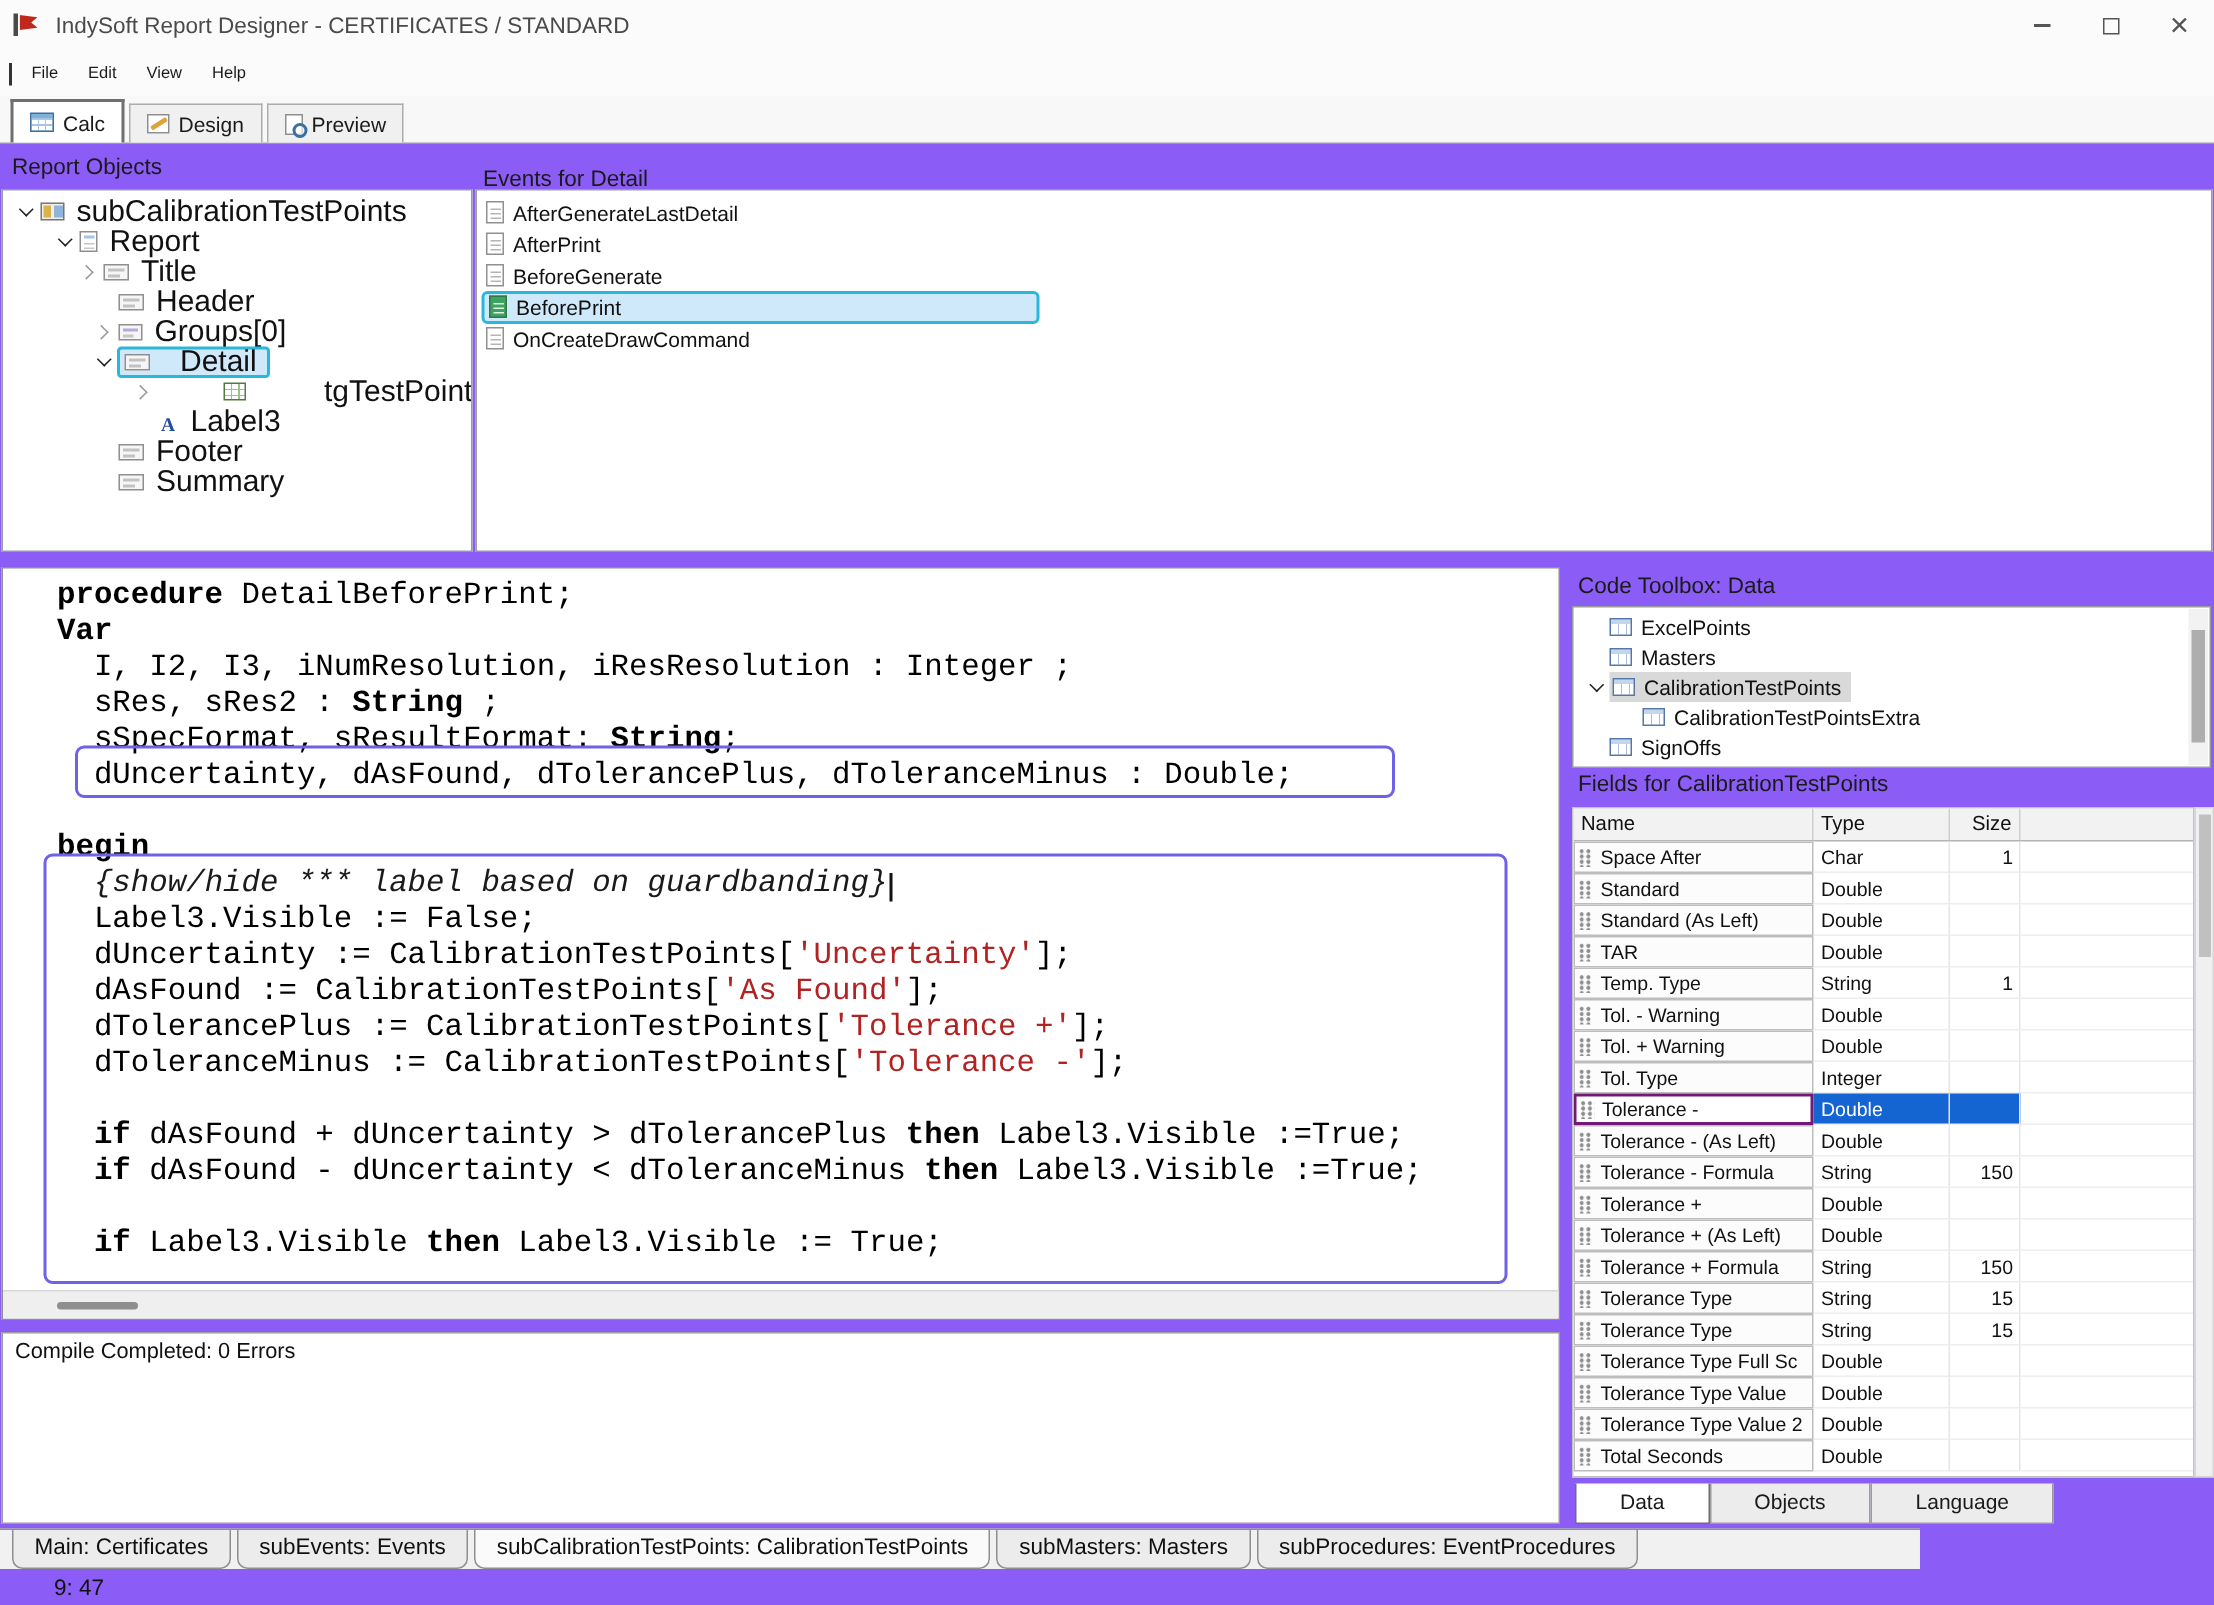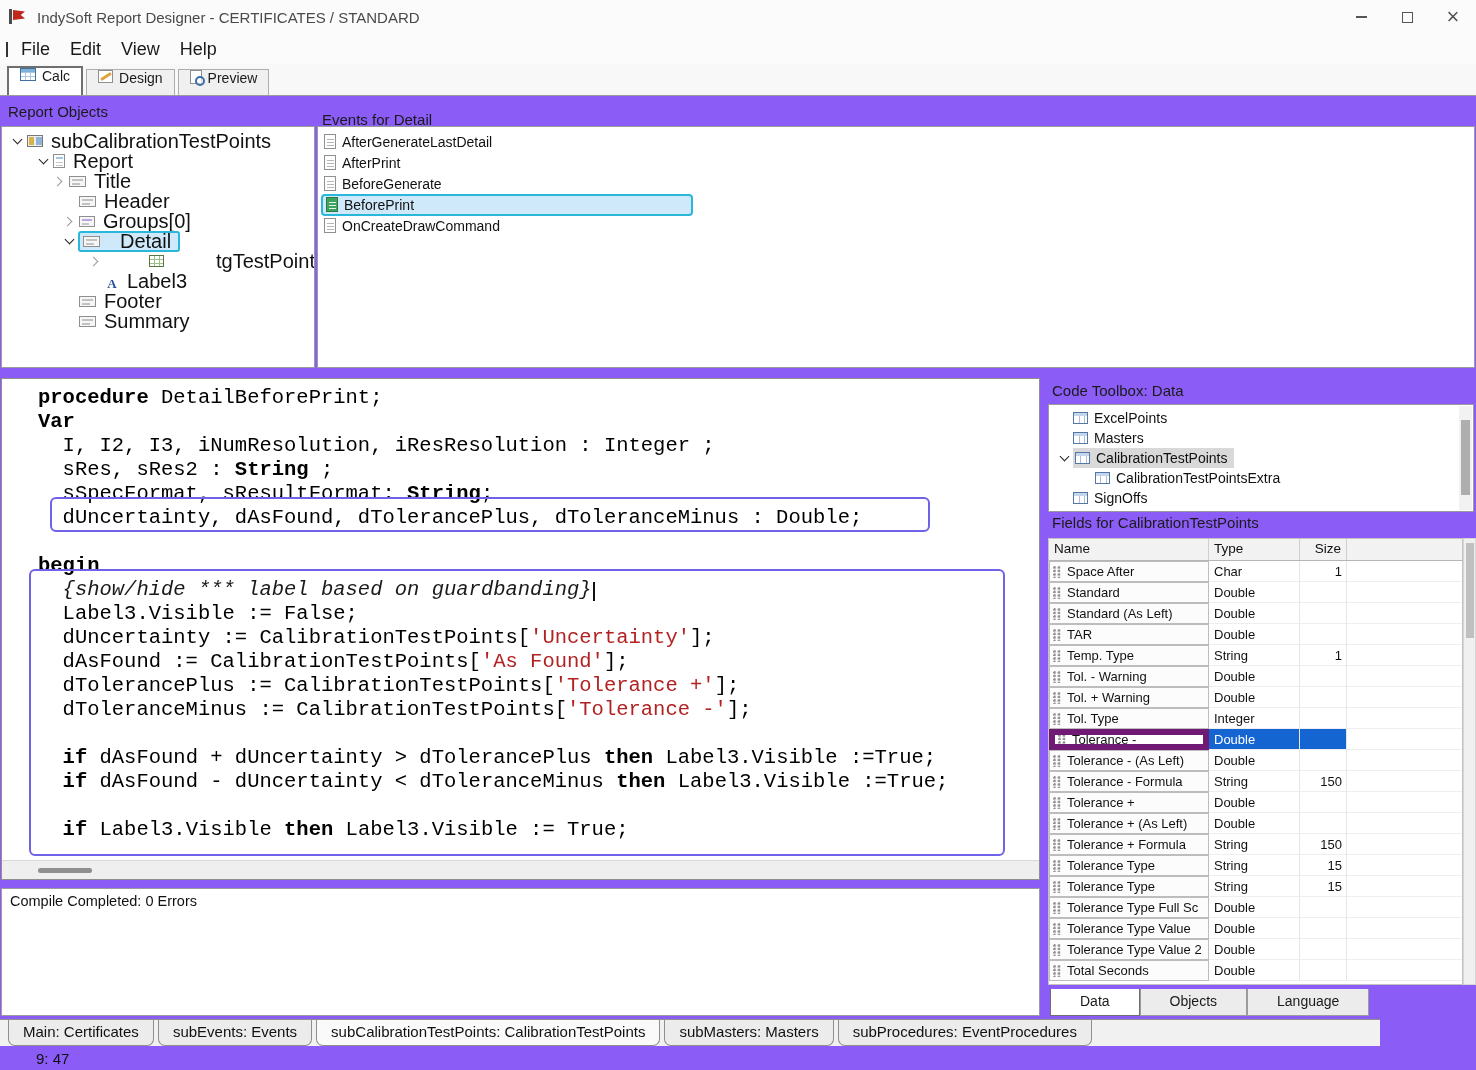--- a/index.html
+++ b/index.html
@@ -15,25 +15,25 @@
   #window-title { margin-left:9px; font-size:15px; color:#4a4a4a; white-space:nowrap; }
   #win-controls { margin-left:auto; display:flex; height:100%; }
   .win-btn { width:46px; height:100%; display:flex; align-items:center; justify-content:center; }
   .glyph-min { width:11px; height:2px; background:#555; }
   .glyph-max { width:11px; height:11px; border:1.5px solid #555; }
   .glyph-close { font-size:22px; color:#555; line-height:1; }
 
   
   #menubar { position:absolute; left:0; top:34px; width:1476px; height:30px; background:#fbfbfb; display:flex; align-items:center; padding-left:6px; }
   #menu-grip { width:2px; height:15px; background:#333; margin-right:3px; }
-  .menu-item { padding:0 10px; font-size:18px; color:#1a1a1a; height:100%; display:flex; align-items:center; cursor:default; }
+  .menu-item { padding:0 10px; font-size:11px; color:#1a1a1a; height:100%; display:flex; align-items:center; cursor:default; }
 
   
   #tabbar { position:absolute; left:0; top:64px; width:1476px; height:32px; background:#f8f8f8; border-bottom:1px solid #9b9b9b; display:flex; align-items:flex-end; padding-left:7px; }
-  .vtab { display:flex; gap:6px; height:26px; padding:0 11px; border:1px solid #adadad; border-bottom:none; background:#f0f0f0; font-size:14px; color:#1a1a1a; margin-right:3px; }
+  .vtab { display:flex; align-items:center; gap:6px; height:26px; padding:0 11px; border:1px solid #adadad; border-bottom:none; background:#f0f0f0; font-size:14px; color:#1a1a1a; margin-right:3px; }
   .vtab.active { background:#fff; border:2px solid #6f6f6f; border-bottom:none; height:29px; }
   .calc-grid-icon { width:16px; height:13px; border:1px solid #3f6fa0; flex:none;
     background:linear-gradient(#7fb2d9 0 3px, transparent 3px),
       repeating-linear-gradient(to right, transparent 0 4px, #a9c7e0 4px 5px),
       repeating-linear-gradient(to bottom, transparent 0 3px, #a9c7e0 3px 4px), #fff; }
   .design-pencil-icon { position:relative; width:15px; height:13px; border:1px solid #8f8f8f; background:#fff; flex:none; }
   .design-pencil-icon::after { content:""; position:absolute; left:1px; top:4px; width:12px; height:3px; background:#e0a23c; transform:rotate(-32deg); border-radius:1px; }
   .preview-magnifier-icon { position:relative; width:12px; height:14px; border:1px solid #8f8f8f; background:#fff; flex:none; }
   .preview-magnifier-icon::after { content:""; position:absolute; right:-4px; bottom:-3px; width:6px; height:6px; border:2px solid #3a6ea5; border-radius:50%; background:rgba(255,255,255,.6); }
 
@@ -122,35 +122,35 @@
   #fields-table { position:absolute; left:1048px; top:538px; width:415px; height:447px; background:#fff; border:1px solid #c3c3c3; overflow:hidden; }
   .fhdr { display:flex; height:22px; background:#f2f2f2; border-bottom:1px solid #b5b5b5; font-size:13.5px; color:#111; }
   .fh { padding:2px 5px; border-right:1px solid #cfcfcf; }
   .fh.name { width:160px; } .fh.type { width:91px; } .fh.size { width:47px; text-align:right; } .fh.fill { flex:1; border-right:none; }
   .frow { display:flex; height:21px; font-size:13px; color:#111; }
   .fc { display:flex; align-items:center; border-right:1px solid #e6e6e6; border-bottom:1px solid #eeeeee; }
   .fc.name { width:160px; border:1px solid #bdbdbd; background:#fcfcfc; padding-left:3px; gap:5px; overflow:hidden; white-space:nowrap; }
   .fc.type { width:91px; padding-left:5px; }
   .fc.size { width:47px; justify-content:flex-end; padding-right:4px; }
   .fc.fill { flex:1; border-right:none; }
-  .frow.selected .fc.name { border:6px solid #701a75; background:#fff; }
+  .frow.selected .fc.name { border:2px solid #701a75; background:#fff; }
   .frow.selected .fc.type, .frow.selected .fc.size { background:var(--cell-selection-blue,#1464d2); color:#fff; }
   .grip { width:9px; height:12px; flex:none;
     background-image:radial-gradient(circle at 1.5px 1.5px, #8f8f8f 1.2px, transparent 1.5px);
     background-size:4.5px 3.5px; }
   #fields-vscroll { position:absolute; left:1463px; top:538px; width:13px; height:447px; background:#f0f0f0; border:1px solid #d5d5d5; }
   #fields-vthumb { position:absolute; left:2px; top:4px; width:8px; height:95px; background:#c0c0c0; }
 
   
   #toolbox-tabs { position:absolute; left:1050px; top:989px; height:27px; display:flex; }
   .btab { padding:4px 29px; font-size:14px; color:#1a1a1a; border:1px solid #9b9b9b; border-top:none; background:#ececec; }
   .btab.active { background:#fff; border:1.5px solid #6f6f6f; border-top:none; }
 
   
-  #bottom-tabbar { position:absolute; left:0; top:1019px; width:1380px; height:27px; background:#f1f1f1; border-top:1px solid #8f8f8f; display:flex; padding-left:8px; }
+  #bottom-tabbar { position:absolute; left:0; top:1019px; width:1280px; height:27px; background:#f1f1f1; border-top:1px solid #8f8f8f; display:flex; padding-left:8px; }
   .dtab { padding:3px 14px; font-size:15px; color:#111; border:1px solid #8f8f8f; border-top:none; border-radius:0 0 7px 7px; background:#ececec; margin-right:4px; white-space:nowrap; height:26px; }
   .dtab.active { background:#fafafa; }
 
   
   #statusbar { position:absolute; left:0; top:1046px; width:1476px; height:24px; display:flex; align-items:center; padding-left:36px; font-size:15px; color:#111; }
 </style>
 </head>
 <body>
 
 <div id="app">

